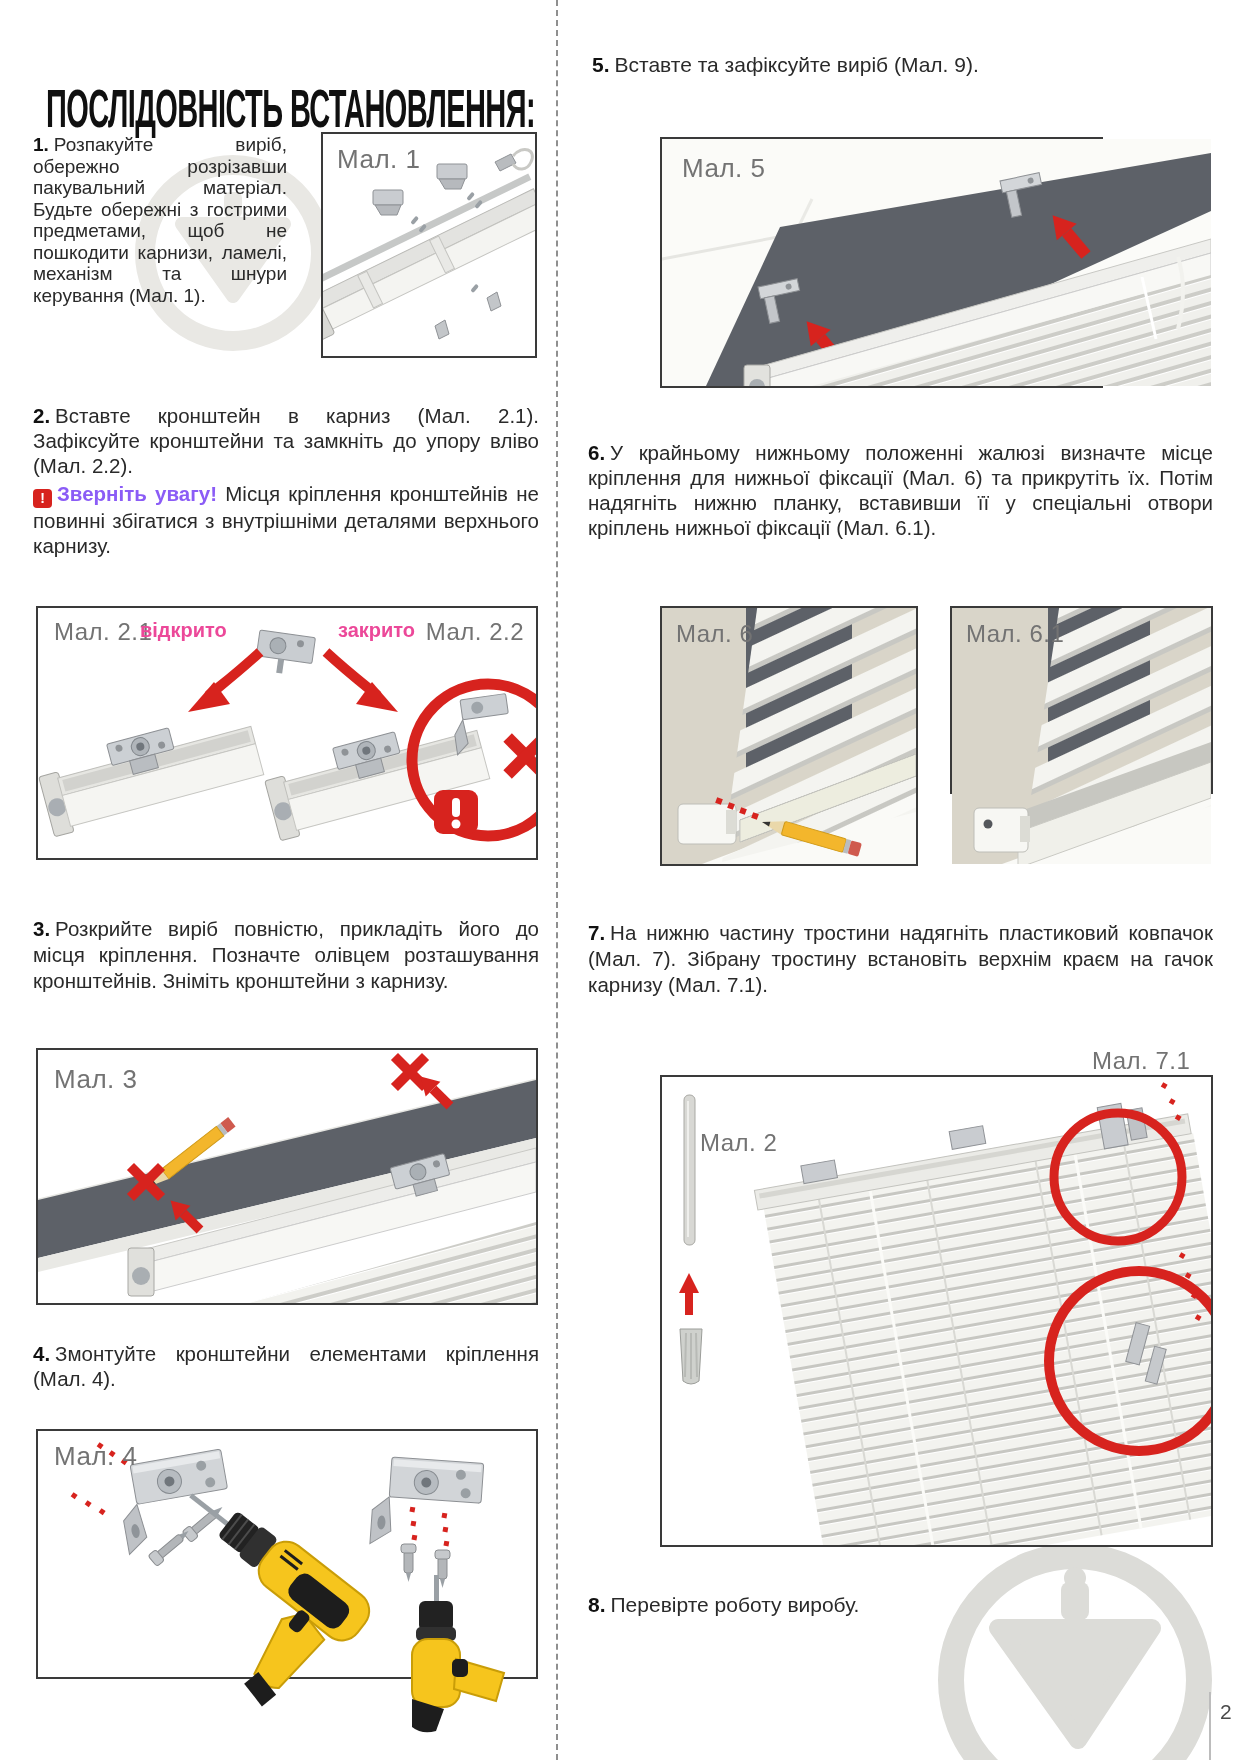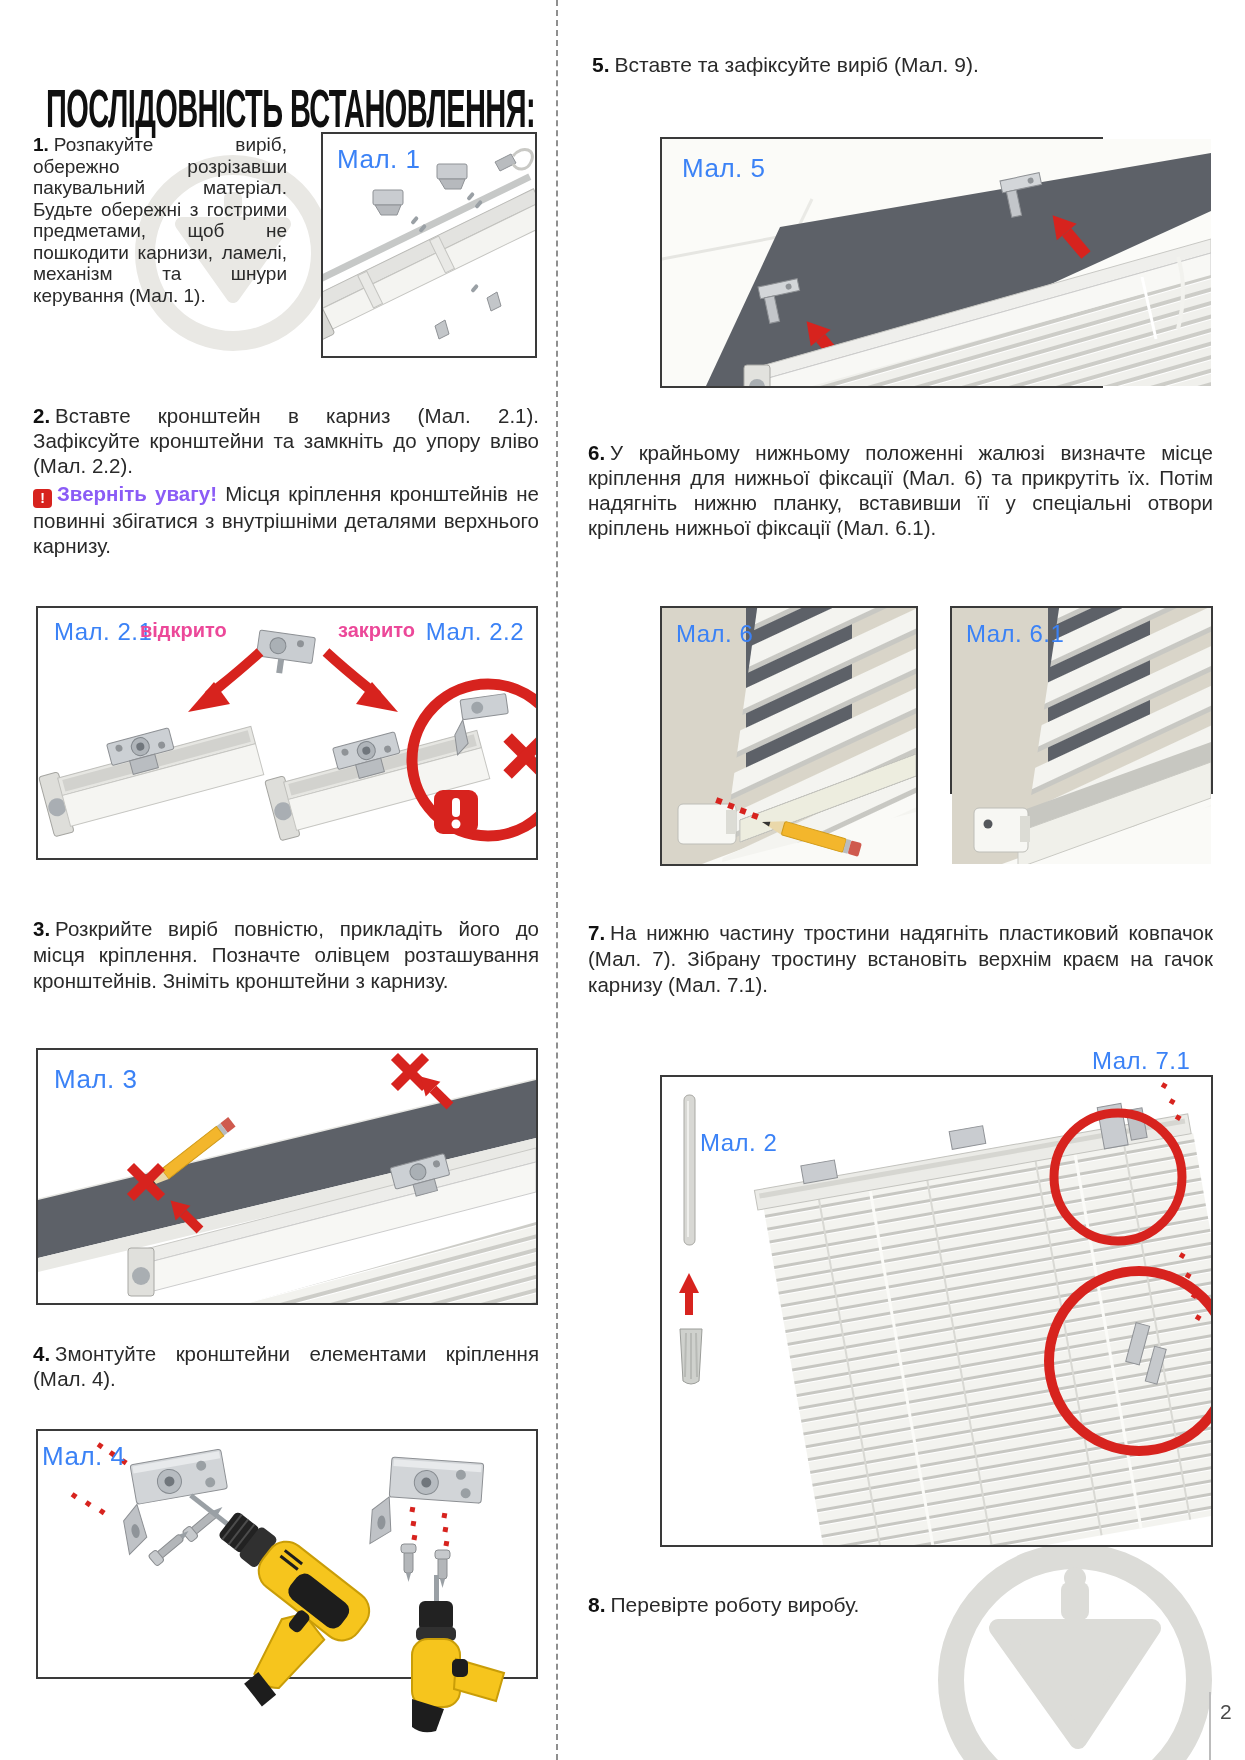--- a/index.html
+++ b/index.html
@@ -15,21 +15,21 @@
     transform:scale(0.58,1.06);transform-origin:0 0;z-index:2;}
   .step{position:absolute;margin:0;text-align:justify;color:#2a2a2a;z-index:2;}
   .step .num{font-weight:700;margin-right:5px;color:#111;}
   .warnicon{display:inline-block;width:19px;height:19px;background:#d7231e;
     border-radius:4px;color:#fff;font-weight:800;text-align:center;
     line-height:19px;font-size:14px;vertical-align:-2px;margin-right:5px;}
   .warnlabel{font-weight:700;color:#8b5cf6;}
   .figbox{position:absolute;border:2px solid #3a3a3a;background:#fff;
     box-sizing:border-box;z-index:2;}
   .figbox svg{position:absolute;left:0;top:0;}
-  .figlab{position:absolute;font-size:26px;color:#3b82f6;letter-spacing:.5px;z-index:3;}
+  .figlab{position:absolute;font-size:26px;color:#737373;letter-spacing:.5px;z-index:3;}
   .figlab.small{font-size:24px;}
   .redlab{position:absolute;font-size:20px;font-weight:700;color:#ec4899;z-index:3;}
   .pagenum-rule{position:absolute;left:1209px;top:1692px;height:68px;width:0;
     border-left:2px solid #bcbcbc;z-index:2;}
   .pagenum{position:absolute;left:1220px;top:1700px;font-size:21px;color:#4a4a4a;z-index:2;}
   .overflow-vis{overflow:visible;}
 </style>
 </head>
 <body>
 
@@ -276,21 +276,21 @@
     <g transform="translate(398,170)">
       <rect x="-2" y="-26" width="5" height="26" fill="#9aa0a5"></rect>
       <rect x="-17" y="0" width="34" height="30" rx="6" fill="#222222"></rect>
       <rect x="-20" y="26" width="40" height="14" rx="5" fill="#303030"></rect>
       <rect x="-24" y="38" width="48" height="68" rx="16" fill="#f6c51d" stroke="#c99d08" stroke-width="2"></rect>
       <path d="M20,58 l48,14 -8,28 -42,-12 z" fill="#f6c51d" stroke="#c99d08" stroke-width="2"></path>
       <rect x="16" y="58" width="16" height="18" rx="5" fill="#1d1d1d"></rect>
       <path d="M-24,98 l32,10 -8,22 q-14,4 -24,-4 z" fill="#1d1d1d"></path>
     </g>
   </svg>
-  <div class="figlab" style="left:4px;top:10px;">Мал. 4</div>
+  <div class="figlab" style="left:16px;top:10px;">Мал. 4</div>
 </div>
 
 <p class="step" style="left:592px;top:52px;width:620px;font-size:21px;line-height:25px;text-align:left;">
   <b class="num">5.</b><span>Вставте та зафіксуйте виріб (Мал. 9).</span>
 </p>
 
 <div class="figbox" style="left:660px;top:137px;width:443px;height:251px;">
   <svg width="549" height="247" viewBox="0 0 549 247">
     <defs>
       <pattern id="pat5" width="10" height="13" patternUnits="userSpaceOnUse" patternTransform="rotate(-16)">

